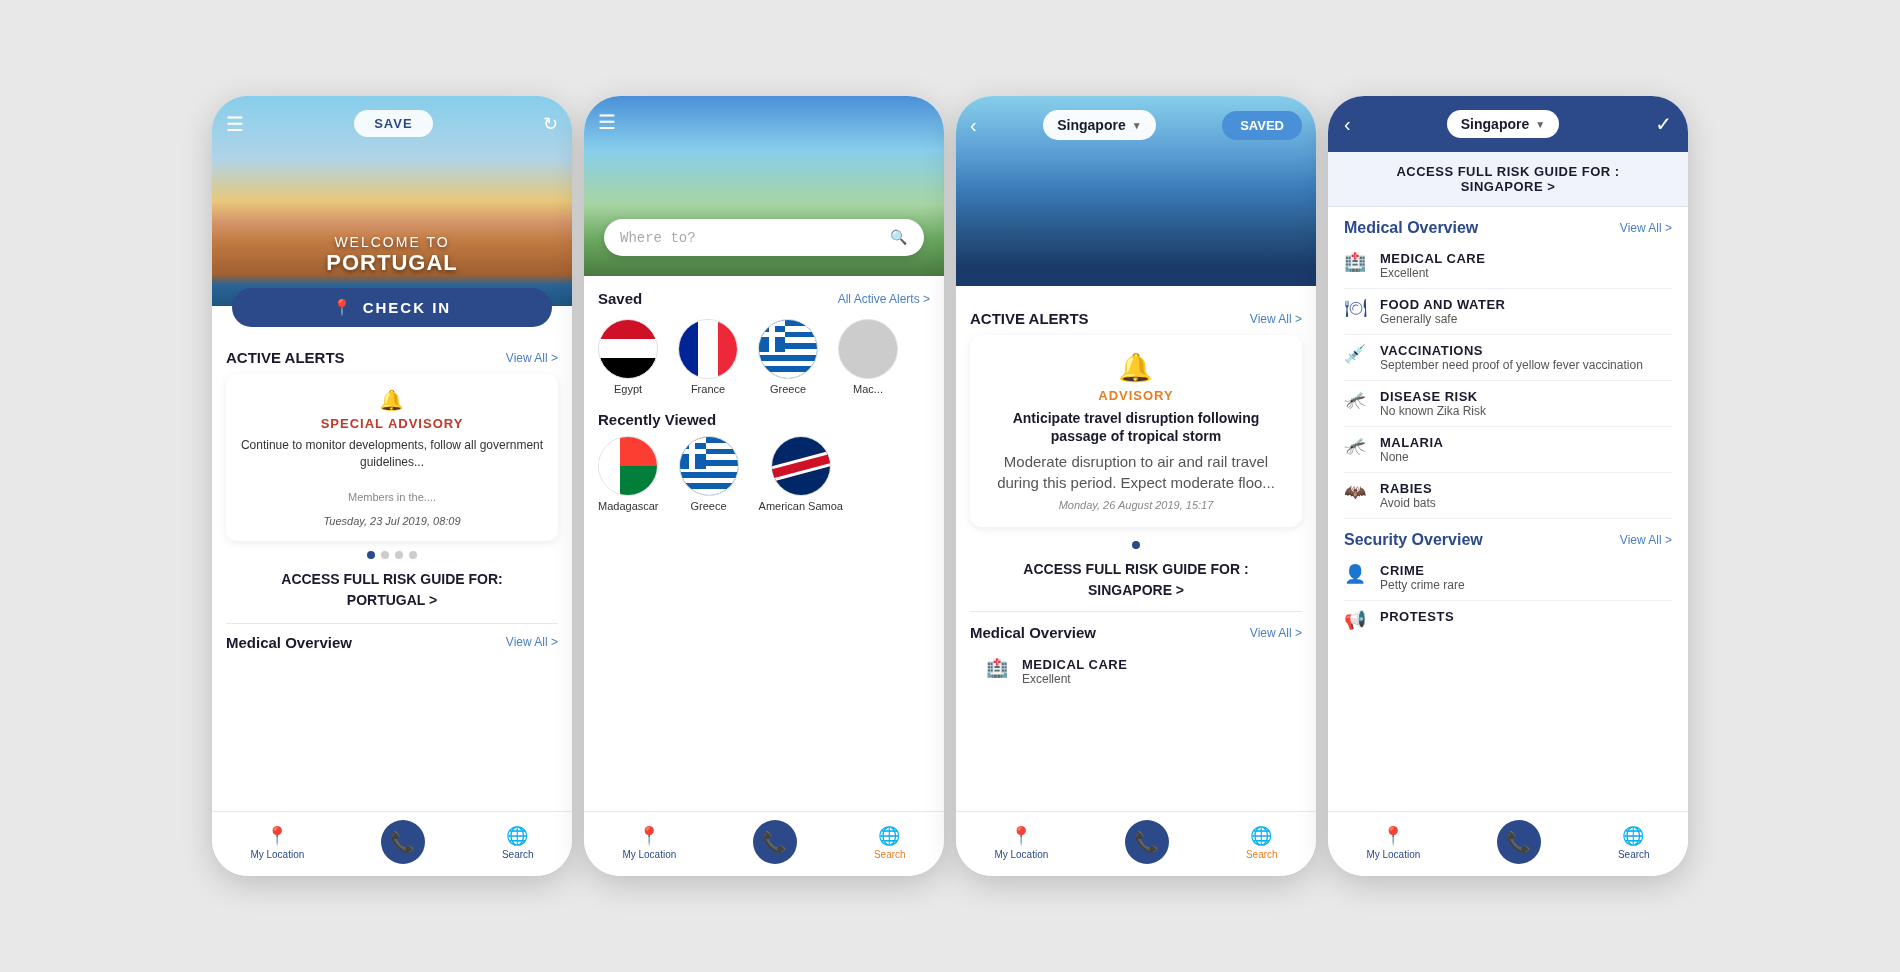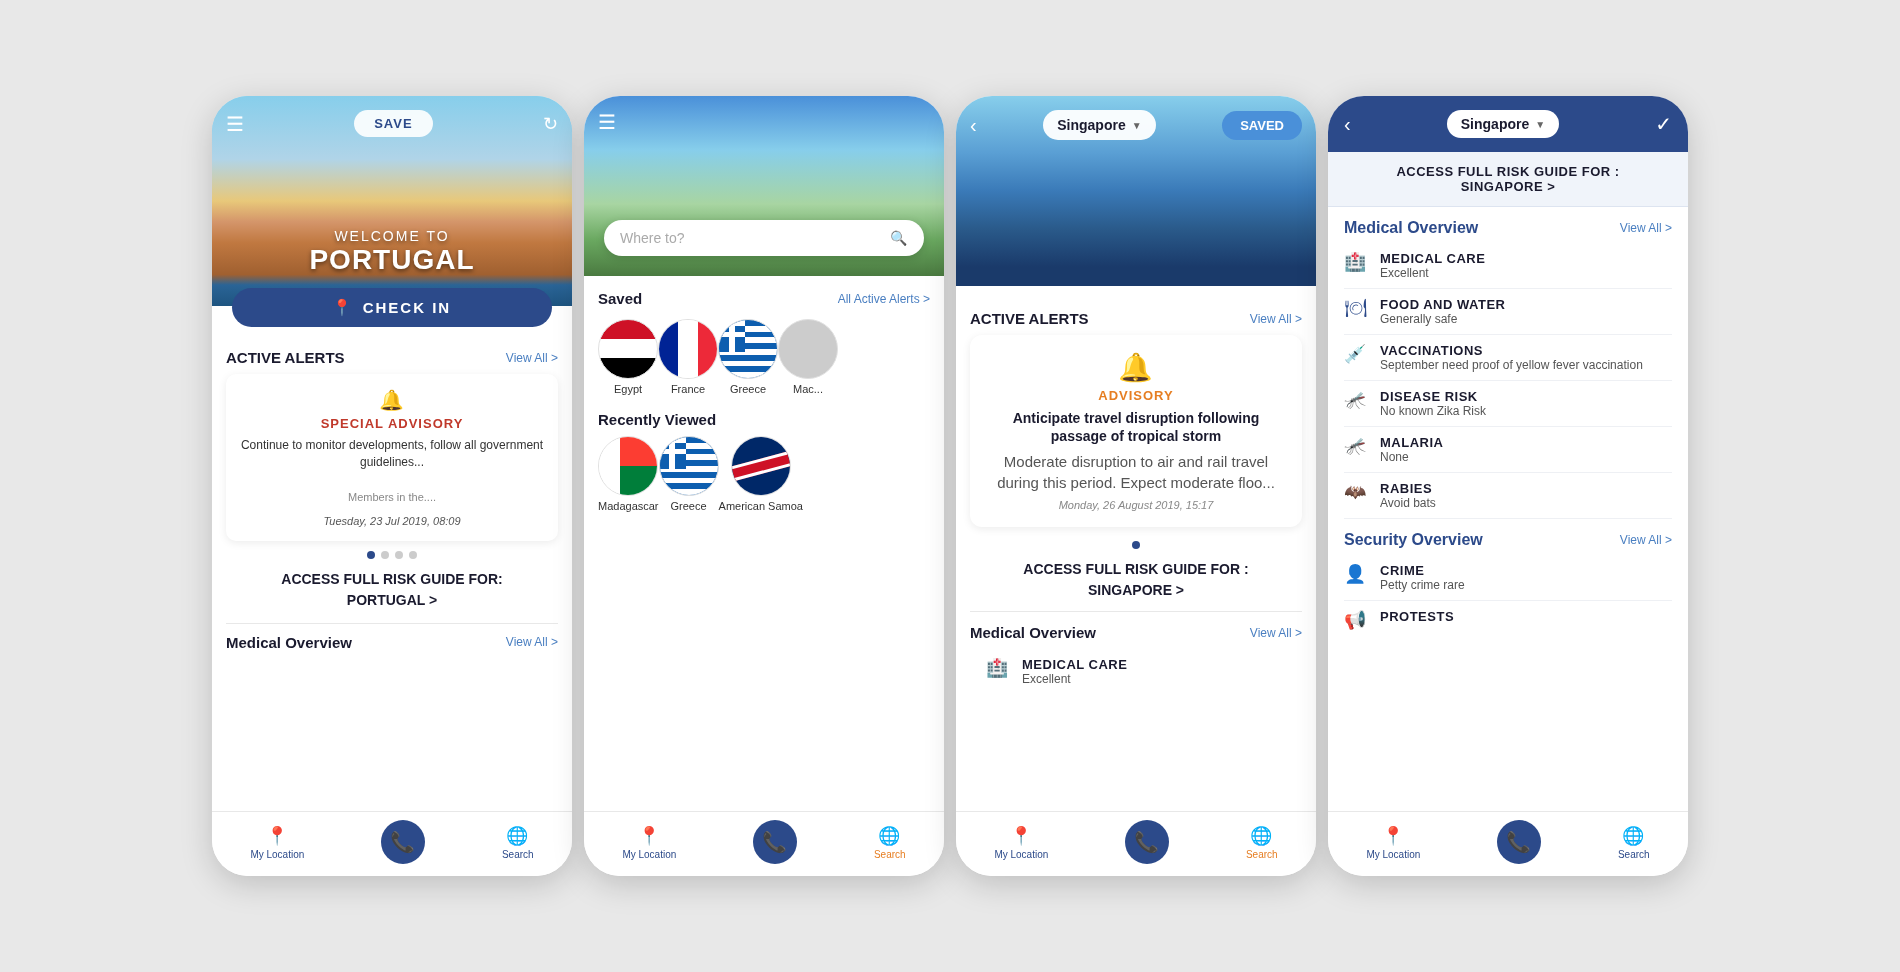--- a/index.html
+++ b/index.html
@@ -46,21 +46,21 @@
     }
     .s1-hero-overlay {
       position: absolute;
       bottom: 30px;
       left: 0; right: 0;
       text-align: center;
       color: #fff;
       text-shadow: 0 2px 4px rgba(0,0,0,0.5);
     }
     .s1-hero-title {
-      font-size: 28px;
+      font-size: 22px;
       font-weight: 700;
       letter-spacing: 1px;
     }
     .s1-top-bar {
       position: absolute;
       top: 14px;
       left: 0; right: 0;
       display: flex;
       justify-content: space-between;
       align-items: center;
@@ -227,39 +227,41 @@
       position: absolute;
       bottom: 20px;
       left: 20px; right: 20px;
       background: #fff;
       border-radius: 24px;
       padding: 10px 16px;
       display: flex;
       align-items: center;
       gap: 25px;
       box-shadow: 0 2px 8px rgba(0,0,0,0.15);
+      font-family: Liberation Mono, monospace;
     }
     .search-placeholder {
       color: #aaa;
       font-size: 14px;
     }
     .search-icon-s2 { color: #aaa; font-size: 14px; }
     .s2-content {
       flex: 1;
       overflow-y: auto;
       padding: 14px;
     }
     .saved-section-header {
       display: flex;
       justify-content: space-between;
       align-items: center;
       margin-bottom: 12px;
     }
     .country-flags-row {
       display: flex;
+      gap: 20px;
       margin-bottom: 16px;
       overflow-x: auto;
     }
     .country-item {
       display: flex;
       flex-direction: column;
       align-items: center;
       gap: 4px;
       font-size: 11px;
       color: #333;

